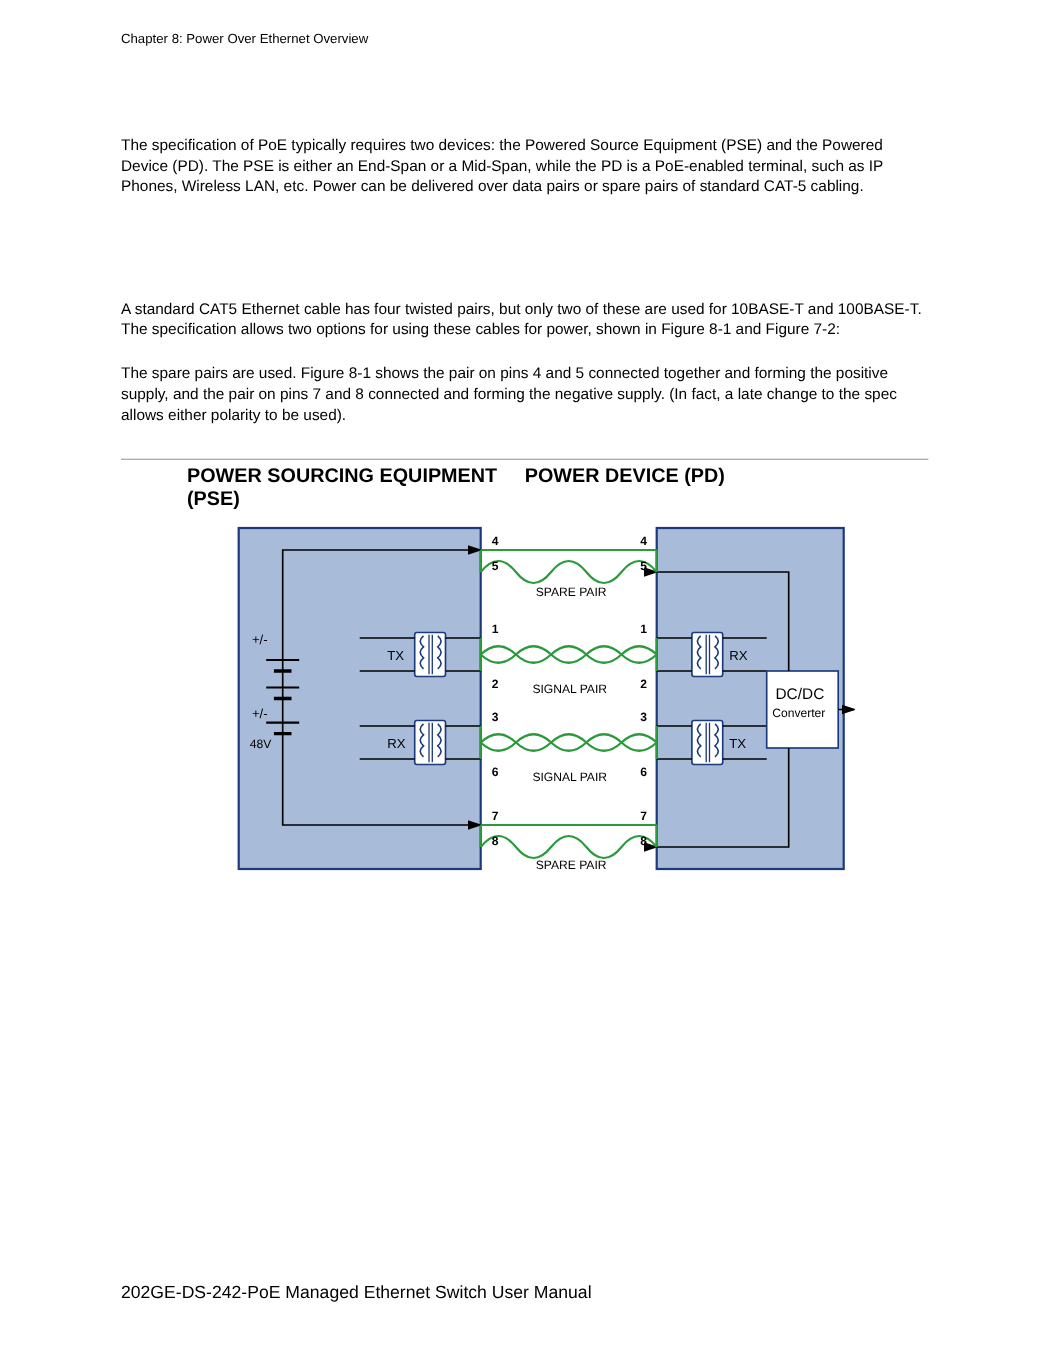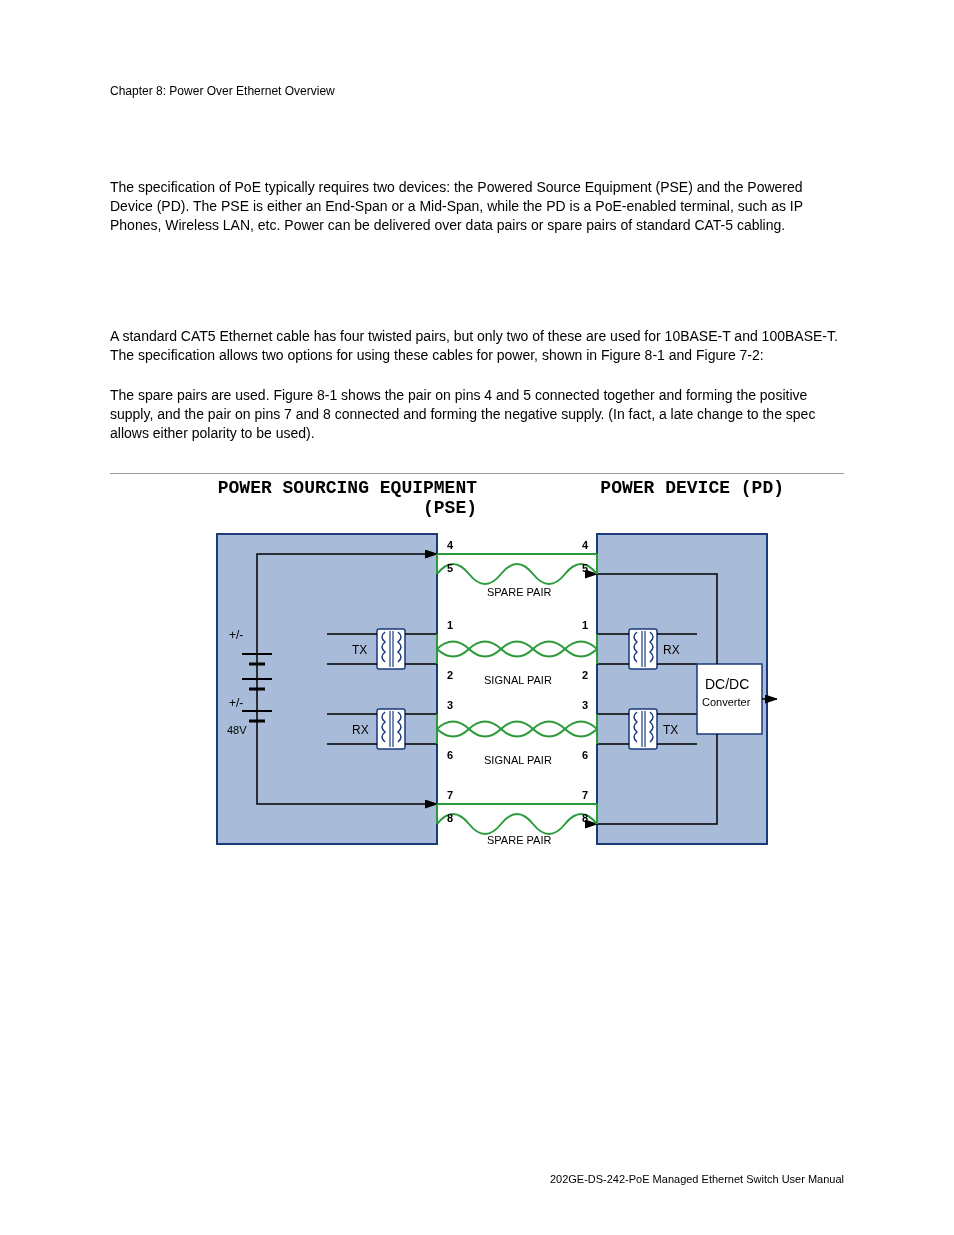--- a/index.html
+++ b/index.html
@@ -4,21 +4,21 @@
 <style>
   body {
     margin: 0;
     padding: 0;
     font-family: Arial, Helvetica, sans-serif;
     background: #fff;
     color: #000;
     width: 954px;
   }
   .page {
-    padding: 84px 110px 40px 110px;
+    padding: 28px 110px 40px 110px;
     box-sizing: border-box;
     min-height: 1235px;
     position: relative;
   }
   .chapter-header {
     font-size: 12px;
     color: #000;
     margin-bottom: 80px;
   }
   .para {
@@ -35,37 +35,36 @@
     margin-top: 30px;
     width: 100%;
   }
   .figure-titles {
     display: flex;
     padding: 0 60px;
   }
   .figure-title {
     font-weight: bold;
     font-size: 18px;
-    font-family: Liberation Mono, monospace;
+    font-family: Liberation Sans, sans-serif;
     flex: 1;
-    text-align: right;
   }
   .diagram-wrap {
     display: flex;
     justify-content: center;
     margin-top: 6px;
   }
   .footer {
     position: absolute;
     bottom: 50px;
     left: 110px;
     right: 110px;
     display: flex;
-    justify-content: flex-end;
-    font-size: 11px;
+    justify-content: flex-start;
+    font-size: 16px;
   }
 </style>
 </head>
 <body>
 
 <div class="page">
 
   <div class="chapter-header">Chapter 8: Power Over Ethernet Overview</div>
 
   <div class="para">The specification of PoE typically requires two devices: the Powered Source Equipment (PSE) and the Powered Device (PD). The PSE is either an End-Span or a Mid-Span, while the PD is a PoE-enabled terminal, such as IP Phones, Wireless LAN, etc. Power can be delivered over data pairs or spare pairs of standard CAT-5 cabling.</div>

